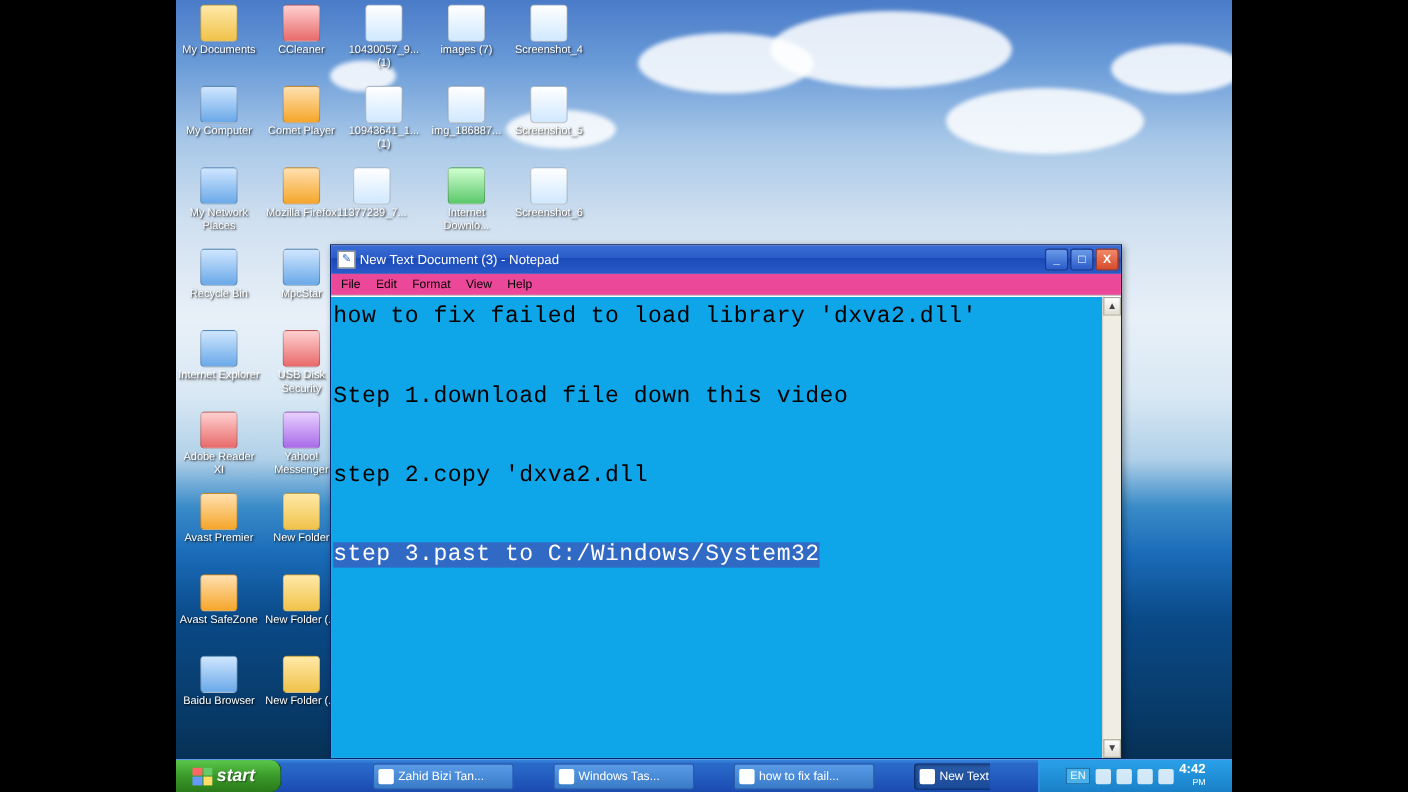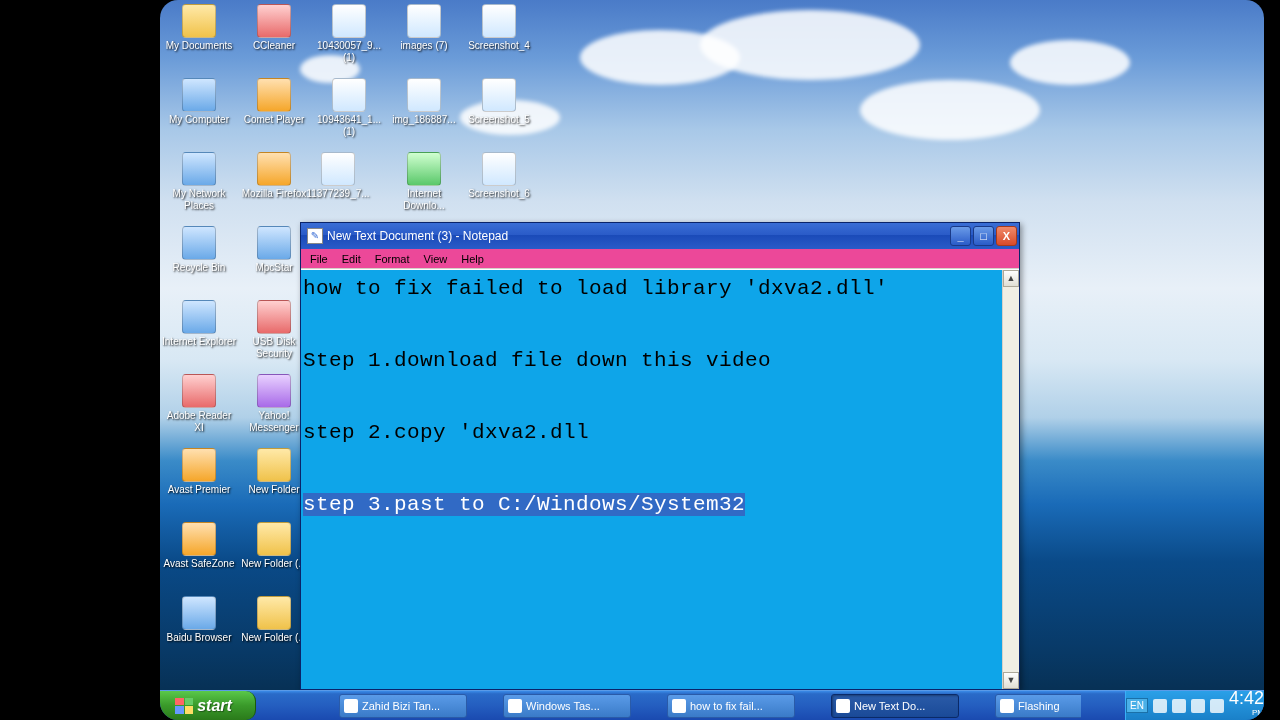--- a/index.html
+++ b/index.html
@@ -1,26 +1,25 @@
 <!DOCTYPE html>
 <html><head>
 <meta charset="utf-8">
 <style>
   * { box-sizing: border-box; margin: 0; padding: 0; }
   html, body { width: 1280px; height: 720px; overflow: hidden; font-family: Tahoma, sans-serif; }
   body { background: #000; }
 
   #screen {
-    position: absolute; left: 160px; top: 0; width: 1104px; height: 720px;
+    position: absolute; left: 160px; top: 0; width: 960px; height: 720px;
     background: linear-gradient(to bottom,
       #4a7bc8 0%, #6a9bd8 8%, #a8c8e8 18%, #d0e0f0 28%,
       #e8f0f8 40%, #d8e8f4 50%, #b0d0e8 58%, #3a8bc8 64%,
       #1a6bb8 70%, #0a4a88 78%, #083a68 90%, #062a48 100%);
     overflow: hidden;
-    border-radius: 18px;
   }
   
   .cloud { position: absolute; background: rgba(255,255,255,0.85); border-radius: 50%; filter: blur(2px); }
   .c1 { left: 420px; top: 30px; width: 160px; height: 55px; }
   .c2 { left: 540px; top: 10px; width: 220px; height: 70px; }
   .c3 { left: 300px; top: 100px; width: 100px; height: 35px; }
   .c4 { left: 700px; top: 80px; width: 180px; height: 60px; }
   .c5 { left: 850px; top: 40px; width: 120px; height: 45px; }
   .c6 { left: 140px; top: 55px; width: 60px; height: 28px; }
 
@@ -133,26 +132,26 @@
   }
   .taskbtn.active {
     background: linear-gradient(to bottom,#2a5ba8,#1a4a98);
     border-color: #0a2a68; box-shadow: inset 1px 1px 2px rgba(0,0,0,.3);
   }
   .taskbtn .ti { width: 14px; height: 14px; background: #fff; border-radius: 2px; flex-shrink: 0;
     display: flex; align-items: center; justify-content: center; font-size: 9px; color: #2a5ba8; }
   .systray {
     background: linear-gradient(to bottom,#2aa0e8 0%,#1a80c8 100%);
     border-left: 1px solid #3ab0f8; display: flex; align-items: center;
-    padding: 0 0; gap: 5px; font-size: 10px;
+    padding: 0 24px; gap: 5px; font-size: 10px;
   }
   .systray .lang { background: #4ab0e8; border: 1px solid #1a70a8; padding: 1px 3px; font-size: 10px; }
   .systray .trayicon { width: 14px; height: 14px; background: rgba(255,255,255,.8); border-radius: 2px; }
   .clock { text-align: right; line-height: 11px; }
-  .clock .hm { font-size: 18px; font-weight: normal; }
+  .clock .hm { font-size: 12px; font-weight: bold; }
   .clock .ap { font-size: 8px; }
 </style>
 </head>
 <body>
 
 <div id="screen">
   <div class="cloud c1"></div>
     <div class="cloud c2"></div>
     <div class="cloud c3"></div>
   <div class="cloud c4"></div>

